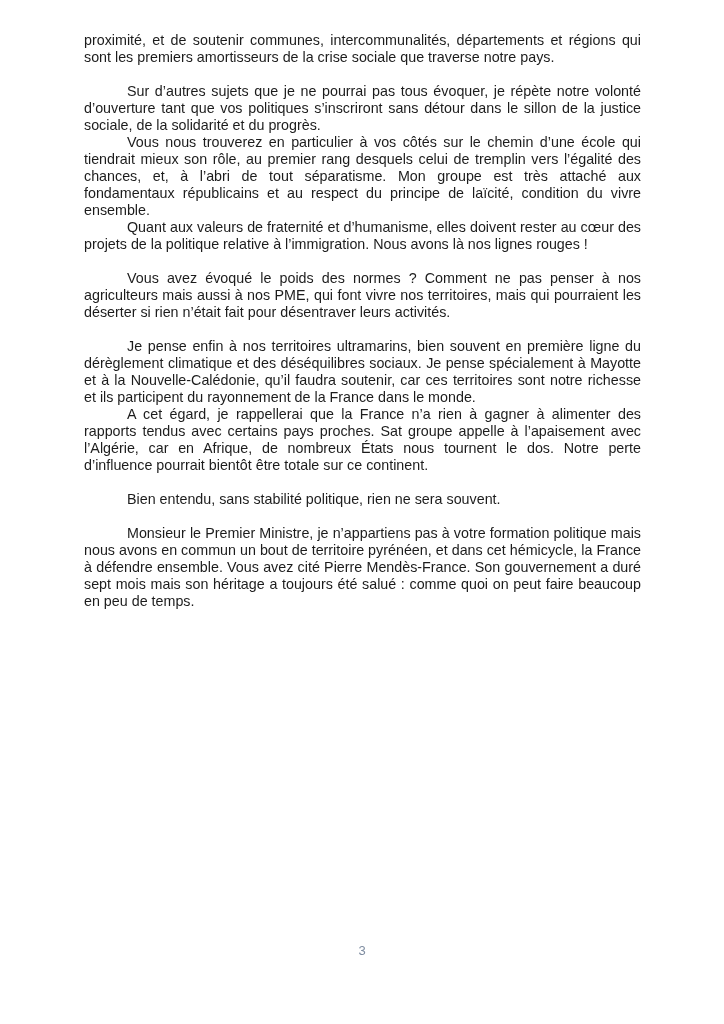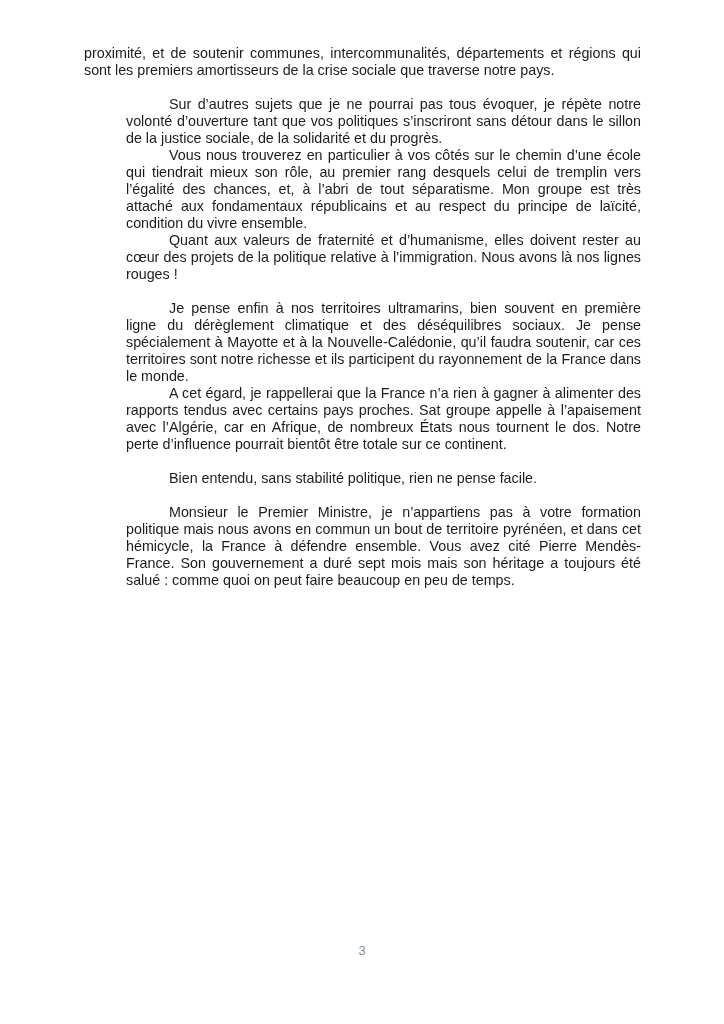--- a/index.html
+++ b/index.html
@@ -11,34 +11,33 @@
     position: relative;
     width: 724px;
     height: 1024px;
     background: #ffffff;
     overflow: hidden;
     font-family: "Liberation Sans", sans-serif;
   }
   .content {
     position: absolute;
     left: 84px;
-    top: 45px;
+    top: 32px;
     width: 557px;
     color: #1c1c1c;
     font-size: 14.3px;
     line-height: 17px;
     text-align: justify;
   }
   p.para {
     margin: 0;
     padding: 0;
   }
   p.indent {
     text-indent: 43px;
-    margin-left: 42px;
   }
   p.gap {
     margin-top: 17px;
   }
   .footer {
     position: absolute;
     left: 0;
     top: 941px;
     width: 724px;
     text-align: center;
@@ -51,21 +50,22 @@
 </style>
 </head>
 <body>
 
 <div class="page">
   <div class="content">
     <p class="para">proximité, et de soutenir communes, intercommunalités, départements et régions qui sont les premiers amortisseurs de la crise sociale que traverse notre pays.</p>
     <p class="para indent gap">Sur d’autres sujets que je ne pourrai pas tous évoquer, je répète notre volonté d’ouverture tant que vos politiques s’inscriront sans détour dans le sillon de la justice sociale, de la solidarité et du progrès.</p>
     <p class="para indent">Vous nous trouverez en particulier à vos côtés sur le chemin d’une école qui tiendrait mieux son rôle, au premier rang desquels celui de tremplin vers l’égalité des chances, et, à l’abri de tout séparatisme. Mon groupe est très attaché aux fondamentaux républicains et au respect du principe de laïcité, condition du vivre ensemble.</p>
     <p class="para indent">Quant aux valeurs de fraternité et d’humanisme, elles doivent rester au cœur des projets de la politique relative à l’immigration. Nous avons là nos lignes rouges&nbsp;!</p>
+    <p class="para indent gap">Vous avez évoqué le poids des normes&nbsp;? Comment ne pas penser à nos agriculteurs mais aussi à nos PME, qui font vivre nos territoires, mais qui pourraient les déserter si rien n’était fait pour désentraver leurs activités.</p>
     <p class="para indent gap">Je pense enfin à nos territoires ultramarins, bien souvent en première ligne du dérèglement climatique et des déséquilibres sociaux. Je pense spécialement à Mayotte et à la Nouvelle-Calédonie, qu’il faudra soutenir, car ces territoires sont notre richesse et ils participent du rayonnement de la France dans le monde.</p>
     <p class="para indent">A cet égard, je rappellerai que la France n’a rien à gagner à alimenter des rapports tendus avec certains pays proches. Sat groupe appelle à l’apaisement avec l’Algérie, car en Afrique, de nombreux États nous tournent le dos. Notre perte d’influence pourrait bientôt être totale sur ce continent.</p>
-    <p class="para indent gap">Bien entendu, sans stabilité politique, rien ne pense facile.</p>
+    <p class="para indent gap">Bien entendu, sans stabilité politique, rien ne sera souvent.</p>
     <p class="para indent gap">Monsieur le Premier Ministre, je n’appartiens pas à votre formation politique mais nous avons en commun un bout de territoire pyrénéen, et dans cet hémicycle, la France à défendre ensemble. Vous avez cité Pierre Mendès-France. Son gouvernement a duré sept mois mais son héritage a toujours été salué&nbsp;: comme quoi on peut faire beaucoup en peu de temps.</p>
   </div>
   <div class="footer">
     <span class="page-num">3</span>
   </div>
 </div>
 
 </body></html>

